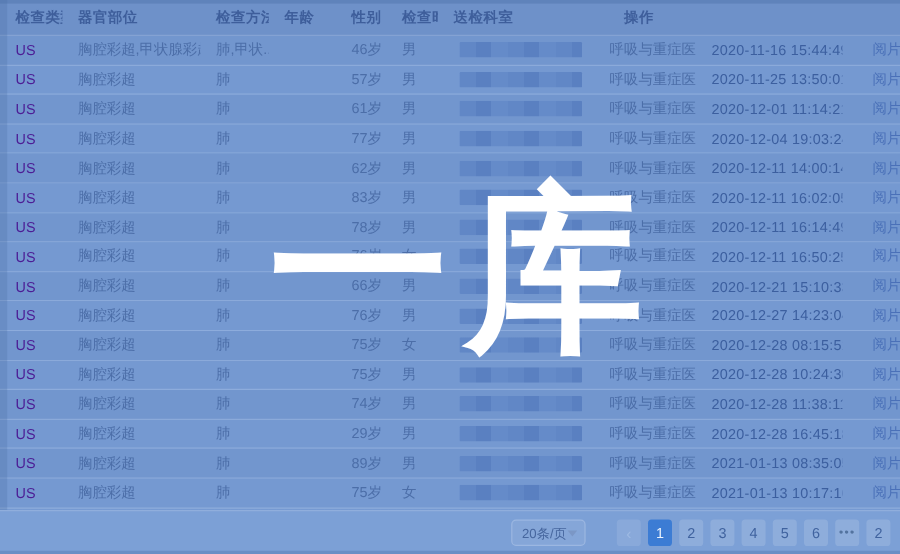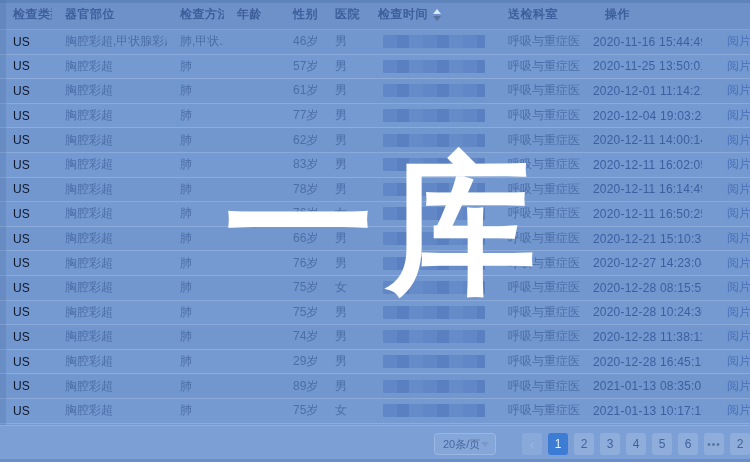--- a/index.html
+++ b/index.html
@@ -30,21 +30,21 @@
   .body-row{
     height:24.6px;
     border-bottom:1px solid rgba(200,220,245,0.30);
     background:#7296ce;
   }
   .body-row:nth-child(even){ background:#7599d1; }
   .cell{
     padding-left:13px; font-size:12px; color:#4c6ea8;
     white-space:nowrap; overflow:hidden;
   }
-  .cell.c-type{ color:#0f172a; }
+  .cell.c-type{ color:#4c1d95; }
   .cell.c-time{ color:#3c5f9f; letter-spacing:0.2px; }
   .cell.c-action{ padding-left:25px; overflow:visible;font-family:Liberation Mono, monospace; }
   .action-link{ color:#4a70b8; cursor:pointer; }
   .redaction{
     width:102px; height:13px; margin-left:5px; border-radius:1px;
     background:repeating-linear-gradient(90deg,#6187c6 0 14px,#5a80c1 14px 26px,#658bc9 26px 40px);
   }
   .caret-wrap{ display:inline-block; vertical-align:middle; margin-left:5px; }
   .caret{ display:block; width:0; height:0; border-left:4px solid transparent;
     border-right:4px solid transparent; }
@@ -65,21 +65,21 @@
     font-size:150px; line-height:158px; font-weight:700;
     letter-spacing:12px; color:#ffffff; white-space:nowrap;
     pointer-events:none;
   }
 
   
   .pagination-bar{
     position:absolute; left:0; top:425px; width:750px; height:37px;
     background:#7ca0d6; border-top:1px solid rgba(160,185,225,0.55);
     display:flex; align-items:center; justify-content:flex-end;
-    gap:6px;
+    padding-right:8px; gap:6px;
   }
   .page-size-select{
     width:62px; height:22px; border:1px solid #9cb7e1; border-radius:4px;
     background:rgba(255,255,255,0.07); display:flex; align-items:center;
     justify-content:space-between; padding:0 6px 0 8px; margin-right:20px;
     cursor:pointer;
   }
   .page-size-select .label{ font-size:11px; color:#47679f; }
   .chevron-down{ width:0; height:0; border-left:4px solid transparent;
     border-right:4px solid transparent; border-top:5px solid #7b97c6; }
@@ -99,21 +99,20 @@
 
 <div class="screen">
 
   <div class="table-area">
     <div class="grid-row header-row">
         <div class="cell">检查类型</div>
         <div class="cell">器官部位</div>
         <div class="cell">检查方法</div>
         <div class="cell">年龄</div>
         <div class="cell">性别</div>
-        <div class="cell">医院</div>
         <div class="cell">检查时间<span class="caret-wrap"><i class="caret up"></i><i class="caret down"></i></span></div>
         <div class="cell">送检科室</div>
         <div class="cell c-action">操作</div>
       </div>
     <div id="table-body">
         <div class="grid-row body-row">
           <div class="cell c-type">US</div>
           <div class="cell c-item">胸腔彩超,甲状腺彩超</div>
           <div class="cell c-organ">肺,甲状...</div>
           <div class="cell c-method"></div>

